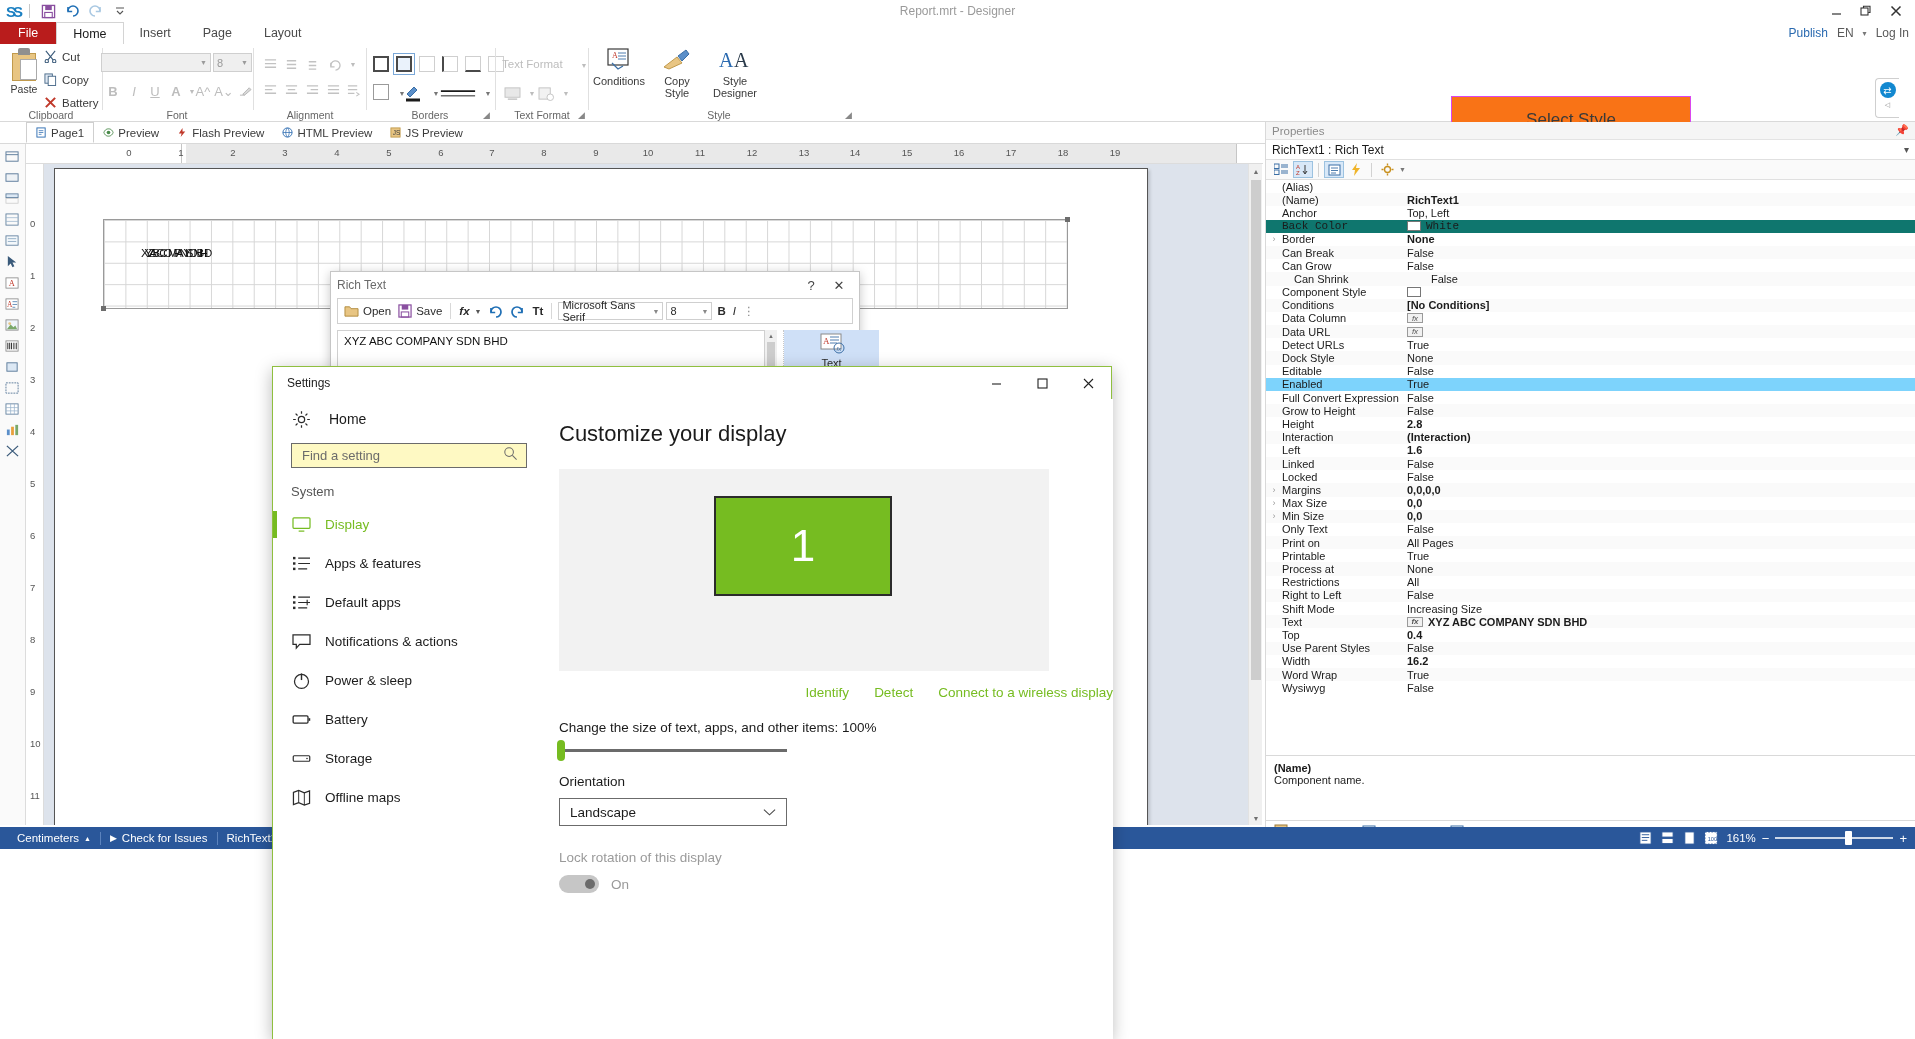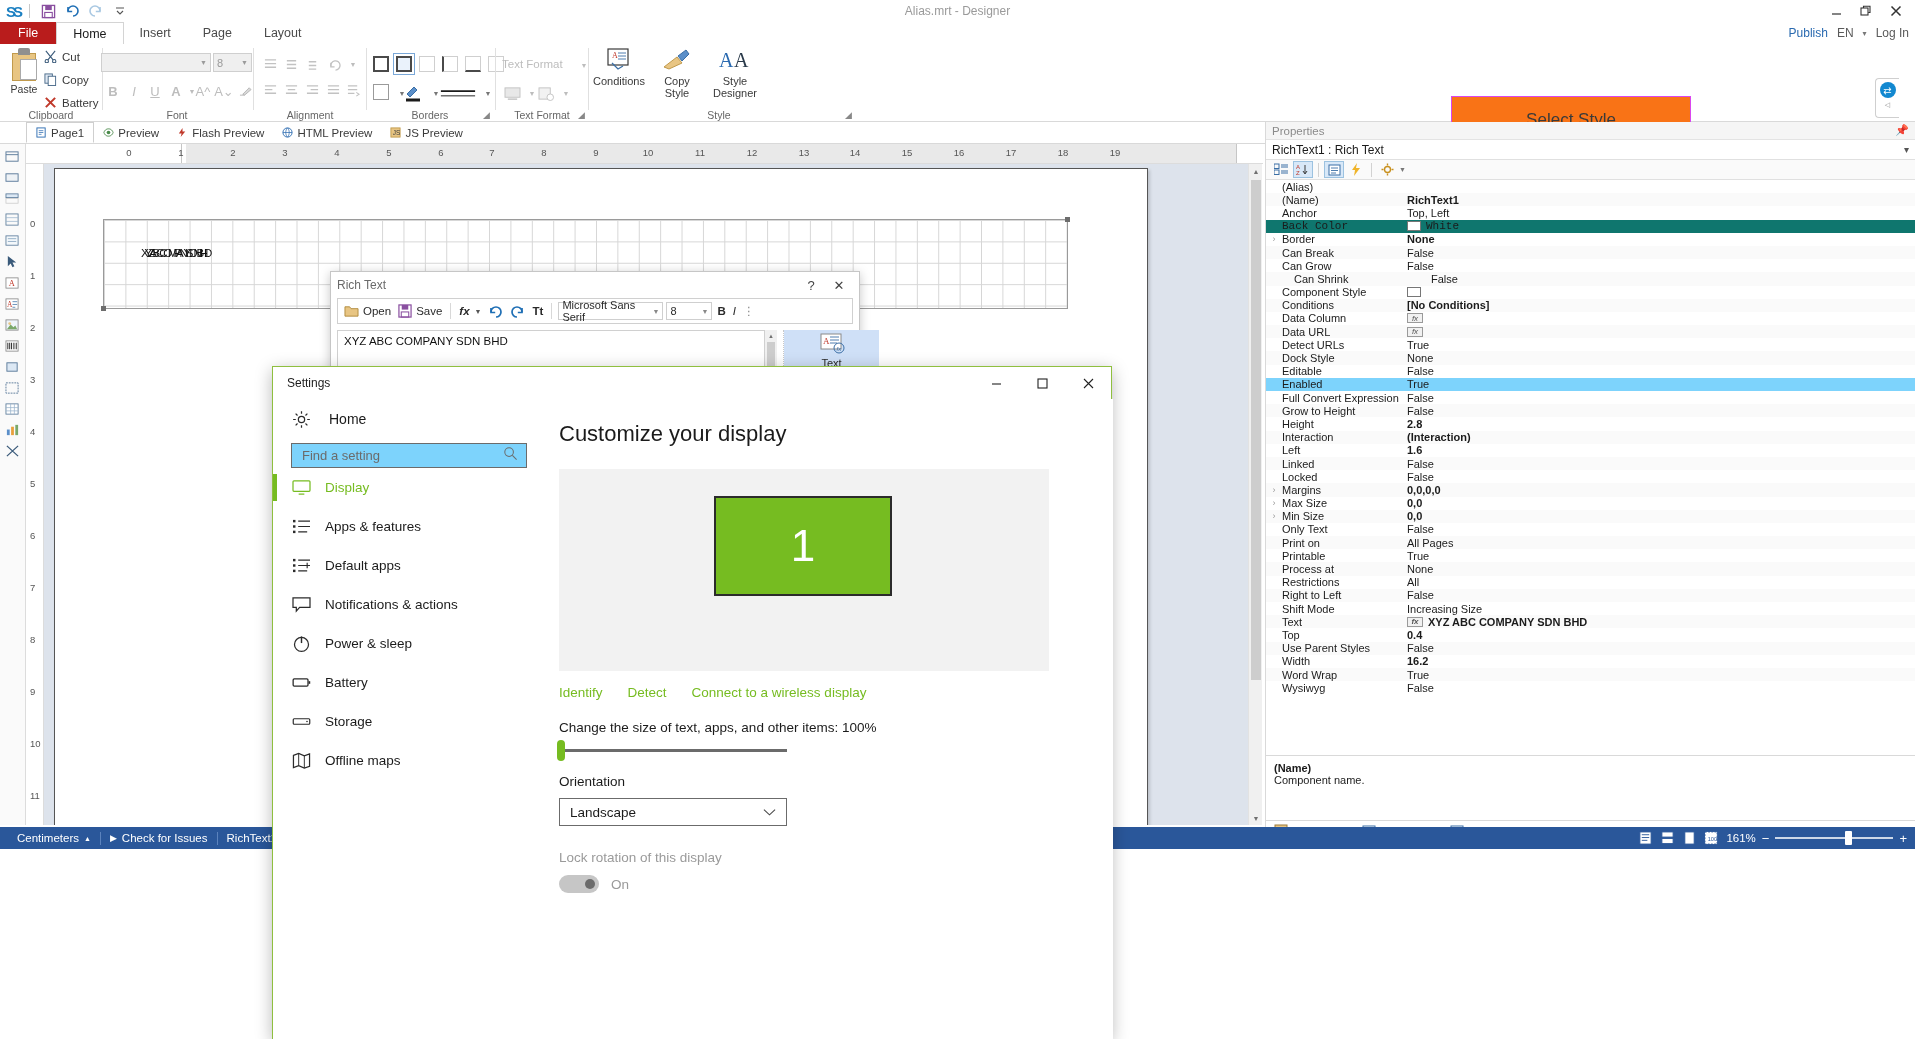--- a/index.html
+++ b/index.html
@@ -263,21 +263,21 @@
     position: absolute; left: 272px; top: 366px; width: 840px; height: 673px;
     background: #fff; border: 1px solid #8fbf3f; box-shadow: 0 4px 16px rgba(0,0,0,.28);
   }
   .set-title { height: 32px; display: flex; align-items: center; padding-left: 14px; font-size: 12px; color: #1b1b1b; }
   .set-wb { margin-left: auto; display: flex; }
   .set-btn { width: 46px; height: 32px; display: flex; align-items: center; justify-content: center; font-size: 12px; color: #222; }
 
   .set-left { position: absolute; left: 0; top: 32px; width: 272px; height: 641px; background: #fff; }
   .set-home { display: flex; align-items: center; gap: 18px; padding: 10px 0 10px 18px; font-size: 14px; color: #1b1b1b; }
   .set-search {
-    margin: 4px 18px 0 18px; height: 25px; border: 1px solid #6b6b6b; background: #7dd3fc;
+    margin: 4px 18px 0 18px; height: 25px; border: 1px solid #6b6b6b; background: #fef9c3;
     display: flex; align-items: center; padding: 0 8px;
   }
   .set-search input {
     border: none; outline: none; flex: 1; font-size: 13px; color: #6b6b6b;
     font-family: "Liberation Sans", sans-serif; background: transparent;
   }
   .set-search input::placeholder { color: #6b6b6b; }
   .set-group { padding: 16px 0 6px 18px; font-size: 13px; color: #555; }
   .set-item {
     display: flex; align-items: center; gap: 14px; height: 39px; padding-left: 18px;
@@ -290,21 +290,21 @@
   .set-ico { width: 20px; height: 20px; display: flex; align-items: center; justify-content: center; flex: none; }
 
   .set-right { position: absolute; left: 272px; top: 32px; width: 568px; height: 641px; background: #fff; padding: 22px 0 0 14px; }
   .set-h1 { font-size: 22px; color: #1b1b1b; font-weight: normal; margin: 0 0 22px 0; }
   .disp-canvas { width: 490px; height: 202px; background: #f2f2f2; position: relative; }
   .monitor {
     position: absolute; left: 155px; top: 27px; width: 178px; height: 100px;
     background: #76bc21; border: 2px solid #2b2b2b; display: flex; align-items: center; justify-content: center;
   }
   .monitor span { font-size: 44px; color: #fff; font-weight: 300; }
-  .disp-links { display: flex; gap: 25px; margin-top: 14px; font-size: 13.5px; color: #76bc21; }
+  .disp-links { display: flex; gap: 25px; margin-top: 14px; font-size: 13.5px; color: #76bc21; justify-content: flex-end; }
   .disp-lbl { margin-top: 20px; font-size: 13.5px; color: #1b1b1b; }
   .slider { margin-top: 14px; width: 228px; height: 3px; background: #6b6b6b; position: relative; }
   .slider-thumb { position: absolute; left: -2px; top: -9px; width: 8px; height: 21px; background: #76bc21; border-radius: 4px; }
   .sec-lbl { margin-top: 22px; font-size: 13.5px; color: #1b1b1b; }
   .set-select {
     margin-top: 9px; width: 228px; height: 28px; border: 1px solid #6b6b6b; background: #fff;
     display: flex; align-items: center; padding: 0 10px; font-size: 13.5px; color: #1b1b1b;
   }
   .set-select .cv { flex: 1; }
   .dim-lbl { margin-top: 24px; font-size: 13.5px; color: #9a9a9a; }
@@ -340,21 +340,21 @@
             <path d="M12 8 A5 5 0 1 0 7 13" fill="none" stroke="#a9c8e2" stroke-width="1.6"></path>
             <path d="M12 4 L12 8.5 L7.8 8.5" fill="none" stroke="#a9c8e2" stroke-width="1.6"></path>
           </svg>
       </span>
       <span class="qat-ico">
         <svg width="12" height="12" viewBox="0 0 12 12">
             <path d="M2 3 H10 M3 6 L6 9 L9 6" stroke="#555" stroke-width="1.1" fill="none"></path>
           </svg>
       </span>
     </div>
-    <div class="win-title">Alias.mrt - Designer</div>
+    <div class="win-title">Report.mrt - Designer</div>
     <div class="win-btns">
       <span class="win-btn">
         <svg width="11" height="11" viewBox="0 0 11 11">
             <path d="M1 8 H10" stroke="#333" stroke-width="1.2"></path>
           </svg>
       </span>
       <span class="win-btn">
         <svg width="12" height="12" viewBox="0 0 12 12">
             <rect x="1" y="3" width="7" height="7" fill="none" stroke="#333" stroke-width="1.1"></rect>
             <path d="M3.5 3 V1.2 H10 V7.5 H8.2" fill="none" stroke="#333" stroke-width="1.1"></path>
@@ -1298,20 +1298,21 @@
       </div>
       <div class="set-search">
         <input placeholder="Find a setting" style="">
         <span>
           <svg width="15" height="15" viewBox="0 0 16 16">
               <circle cx="6.5" cy="6.5" r="4.6" fill="none" stroke="#6b6b6b" stroke-width="1.1"></circle>
               <path d="M10 10 L14.5 14.5" stroke="#6b6b6b" stroke-width="1.1"></path>
             </svg>
         </span>
       </div>
+      <div class="set-group">System</div>
 
       <div class="set-item active">
         <span class="set-ico">
           <svg width="19" height="17" viewBox="0 0 20 18">
               <rect x="1" y="2" width="18" height="11" rx="1" fill="none" stroke="#76bc21" stroke-width="1.3"></rect>
               <path d="M7 16 H13" stroke="#76bc21" stroke-width="1.3"></path>
             </svg>
         </span>
         <span>Display</span>
       </div>

